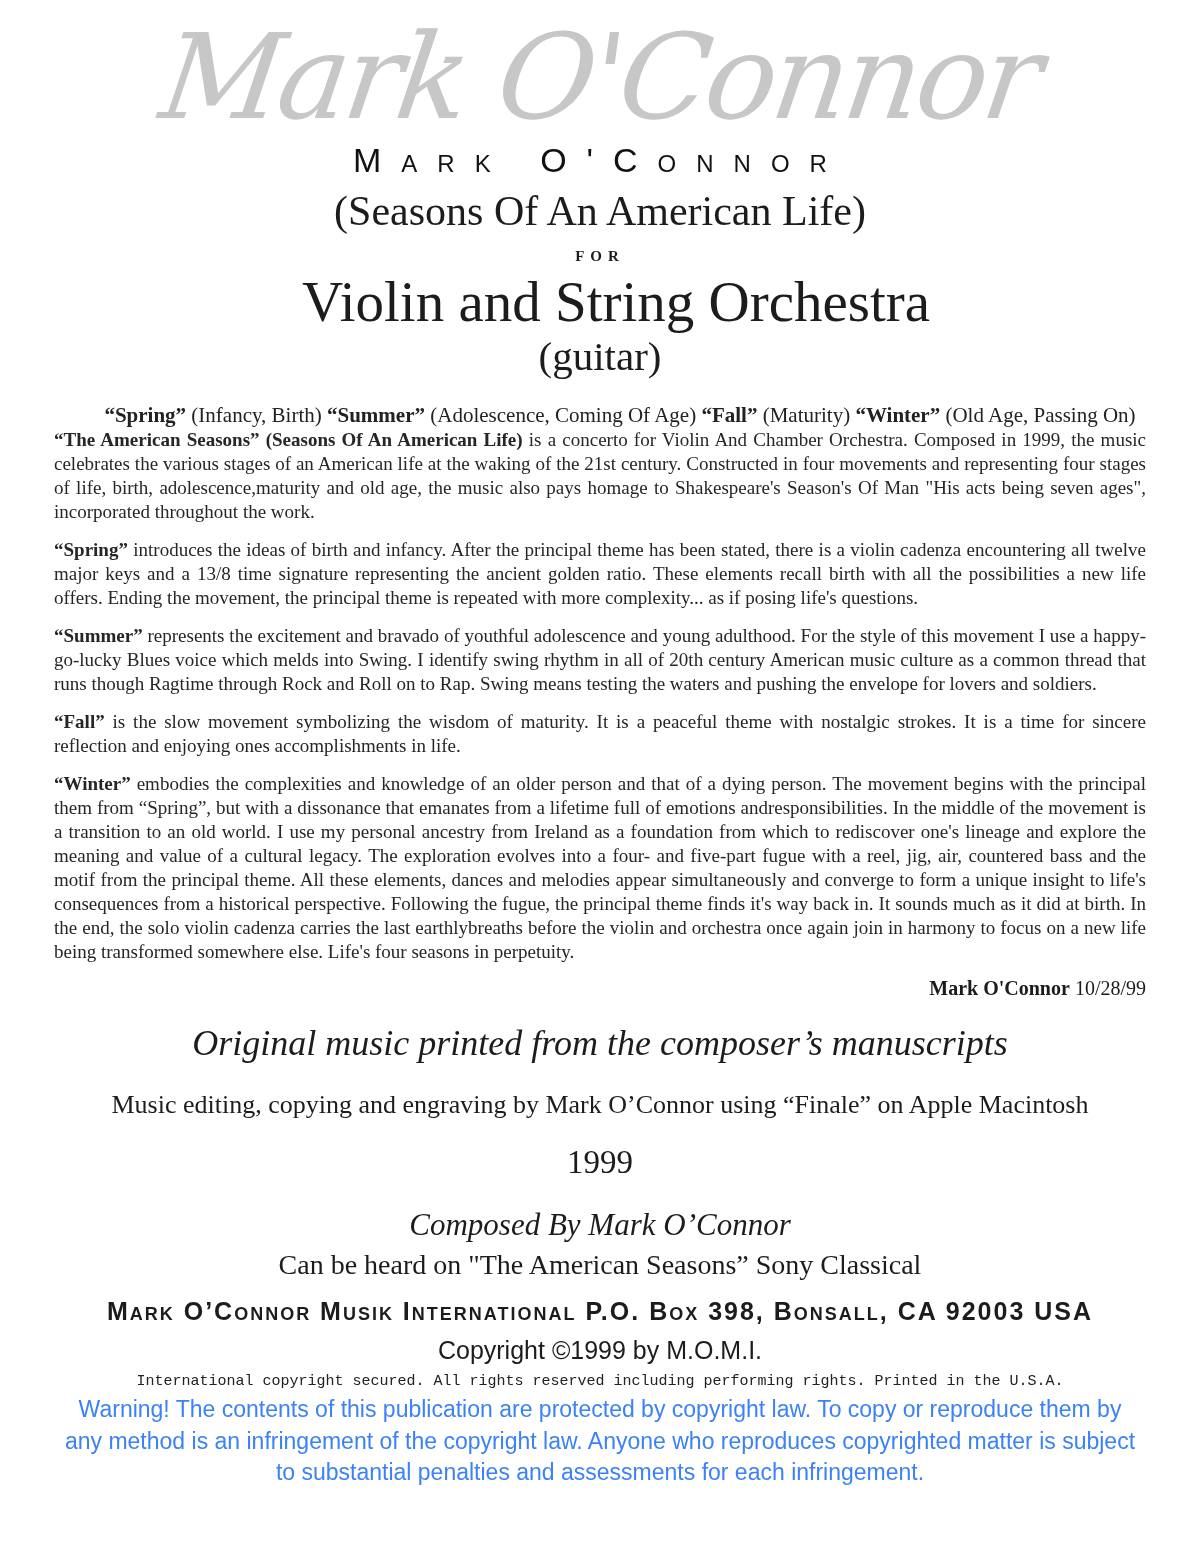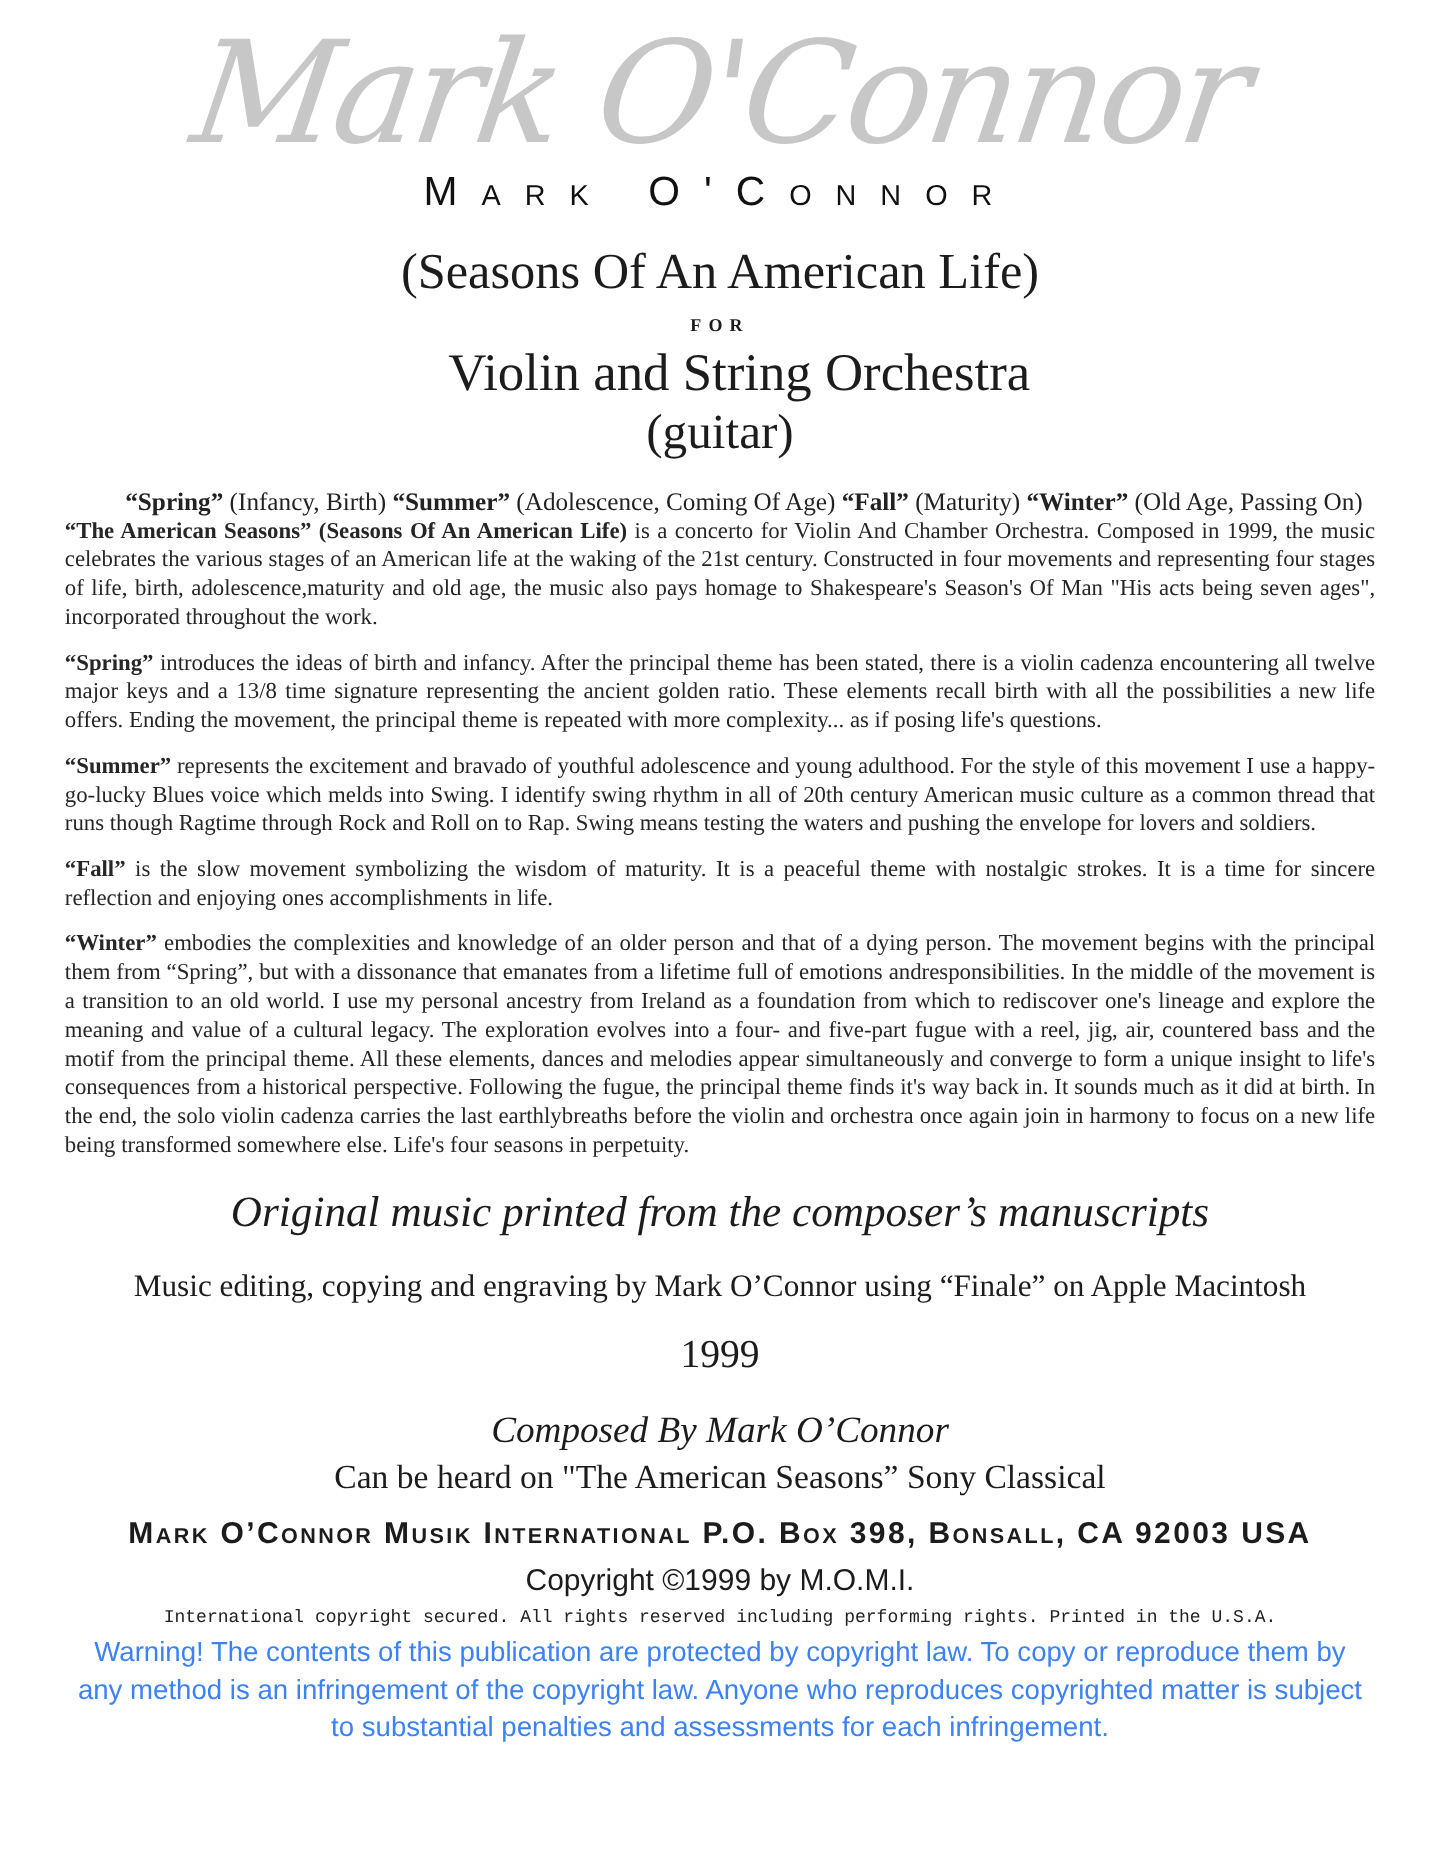--- a/index.html
+++ b/index.html
@@ -55,31 +55,31 @@
   .title-block { text-align: center; }
   .work-title {
     font-size: 58px;
     line-height: 1.02;
     color: #141414;
     margin-top: 0;
   }
   .work-subtitle {
     font-size: 42px;
     line-height: 1.0;
-    margin-top: 20px;
+    margin-top: 4px;
   }
   .for-label {
     font-family: Liberation Serif, serif;
     font-weight: 700;
     font-size: 15px;
     letter-spacing: 6px;
     margin-top: 16px;
   }
   .instrumentation {
-    font-size: 44px;
+    font-size: 57px;
     line-height: 1.0;
     margin-top: 8px;
     padding-left: 32px;
   }
   .instrument-part {
     font-size: 41px;
     line-height: 1.0;
     margin-top: 6px;
   }
 
@@ -171,20 +171,21 @@
   </div>
 
   <div class="seasons"><span class="b">“Spring”</span><span> (Infancy, Birth) </span><span class="b">“Summer”</span><span> (Adolescence, Coming Of Age) </span><span class="b">“Fall”</span><span> (Maturity) </span><span class="b">“Winter”</span><span> (Old Age, Passing On)</span></div>
 
   <div class="notes">
     <p><span class="b">“The American Seasons” (Seasons Of An American Life)</span><span> is a concerto for Violin And Chamber Orchestra. Composed in 1999, the music celebrates the various stages of an American life at the waking of the 21st century.  Constructed in four movements and representing four stages of life, birth, adolescence,maturity and old age, the music also pays homage to Shakespeare's Season's Of Man "His acts being seven ages", incorporated throughout the work.</span></p>
     <p><span class="b">“Spring”</span><span> introduces the ideas of birth and infancy. After the principal theme has been stated, there is a violin cadenza encountering all twelve major keys and a 13/8 time signature representing the ancient golden ratio. These elements recall birth with all the possibilities a new life offers. Ending the movement, the principal theme is repeated with more complexity... as if posing life's questions.</span></p>
     <p><span class="b">“Summer”</span><span> represents the excitement and bravado of youthful adolescence and young adulthood. For the style of this movement I use a happy-go-lucky Blues voice which melds into Swing. I identify swing rhythm in all of 20th century American music culture as a common thread that runs though Ragtime through Rock and Roll on to Rap. Swing means testing the waters and pushing the envelope for lovers and soldiers.</span></p>
     <p><span class="b">“Fall”</span><span> is the slow movement symbolizing the wisdom of maturity. It is a peaceful theme with nostalgic strokes.  It is a time for sincere reflection and enjoying ones accomplishments in life.</span></p>
     <p><span class="b">“Winter”</span><span> embodies the complexities and knowledge of an older person and that of a dying person. The movement begins with the principal them from “Spring”, but with a dissonance that emanates from a lifetime full of emotions andresponsibilities. In the middle of the movement is a transition to an old world.  I use my personal ancestry from Ireland as a foundation from which to rediscover one's lineage and explore the meaning and value of a cultural legacy. The exploration evolves into a four- and five-part fugue with a reel, jig, air, countered bass and the motif from the principal theme.  All these elements, dances and melodies appear simultaneously and converge to form a unique insight to life's consequences from a historical perspective. Following the fugue, the principal theme finds it's way back in. It sounds much as it did at birth. In the end, the solo violin cadenza carries the last earthlybreaths before the violin and orchestra once again join in harmony to focus on a new life being transformed somewhere else. Life's four seasons in perpetuity.</span></p>
+    <div class="signoff"><span class="b">Mark O'Connor</span><span> 10/28/99</span></div>
   </div>
 
   <div class="credit-original">Original music printed from the composer’s manuscripts</div>
   <div class="credit-editing">Music editing, copying and engraving by Mark O’Connor using “Finale” on Apple Macintosh</div>
   <div class="credit-year">1999</div>
   <div class="credit-composed">Composed By Mark O’Connor</div>
   <div class="credit-heard">Can be heard on "The American Seasons” Sony Classical</div>
   <div class="credit-publisher">Mark O’Connor Musik International P.O. Box 398, Bonsall, CA 92003 USA</div>
   <div class="credit-copyright">Copyright ©1999 by M.O.M.I.</div>
   <div class="credit-rights">International copyright secured.  All rights reserved including performing rights.  Printed in the U.S.A.</div>

